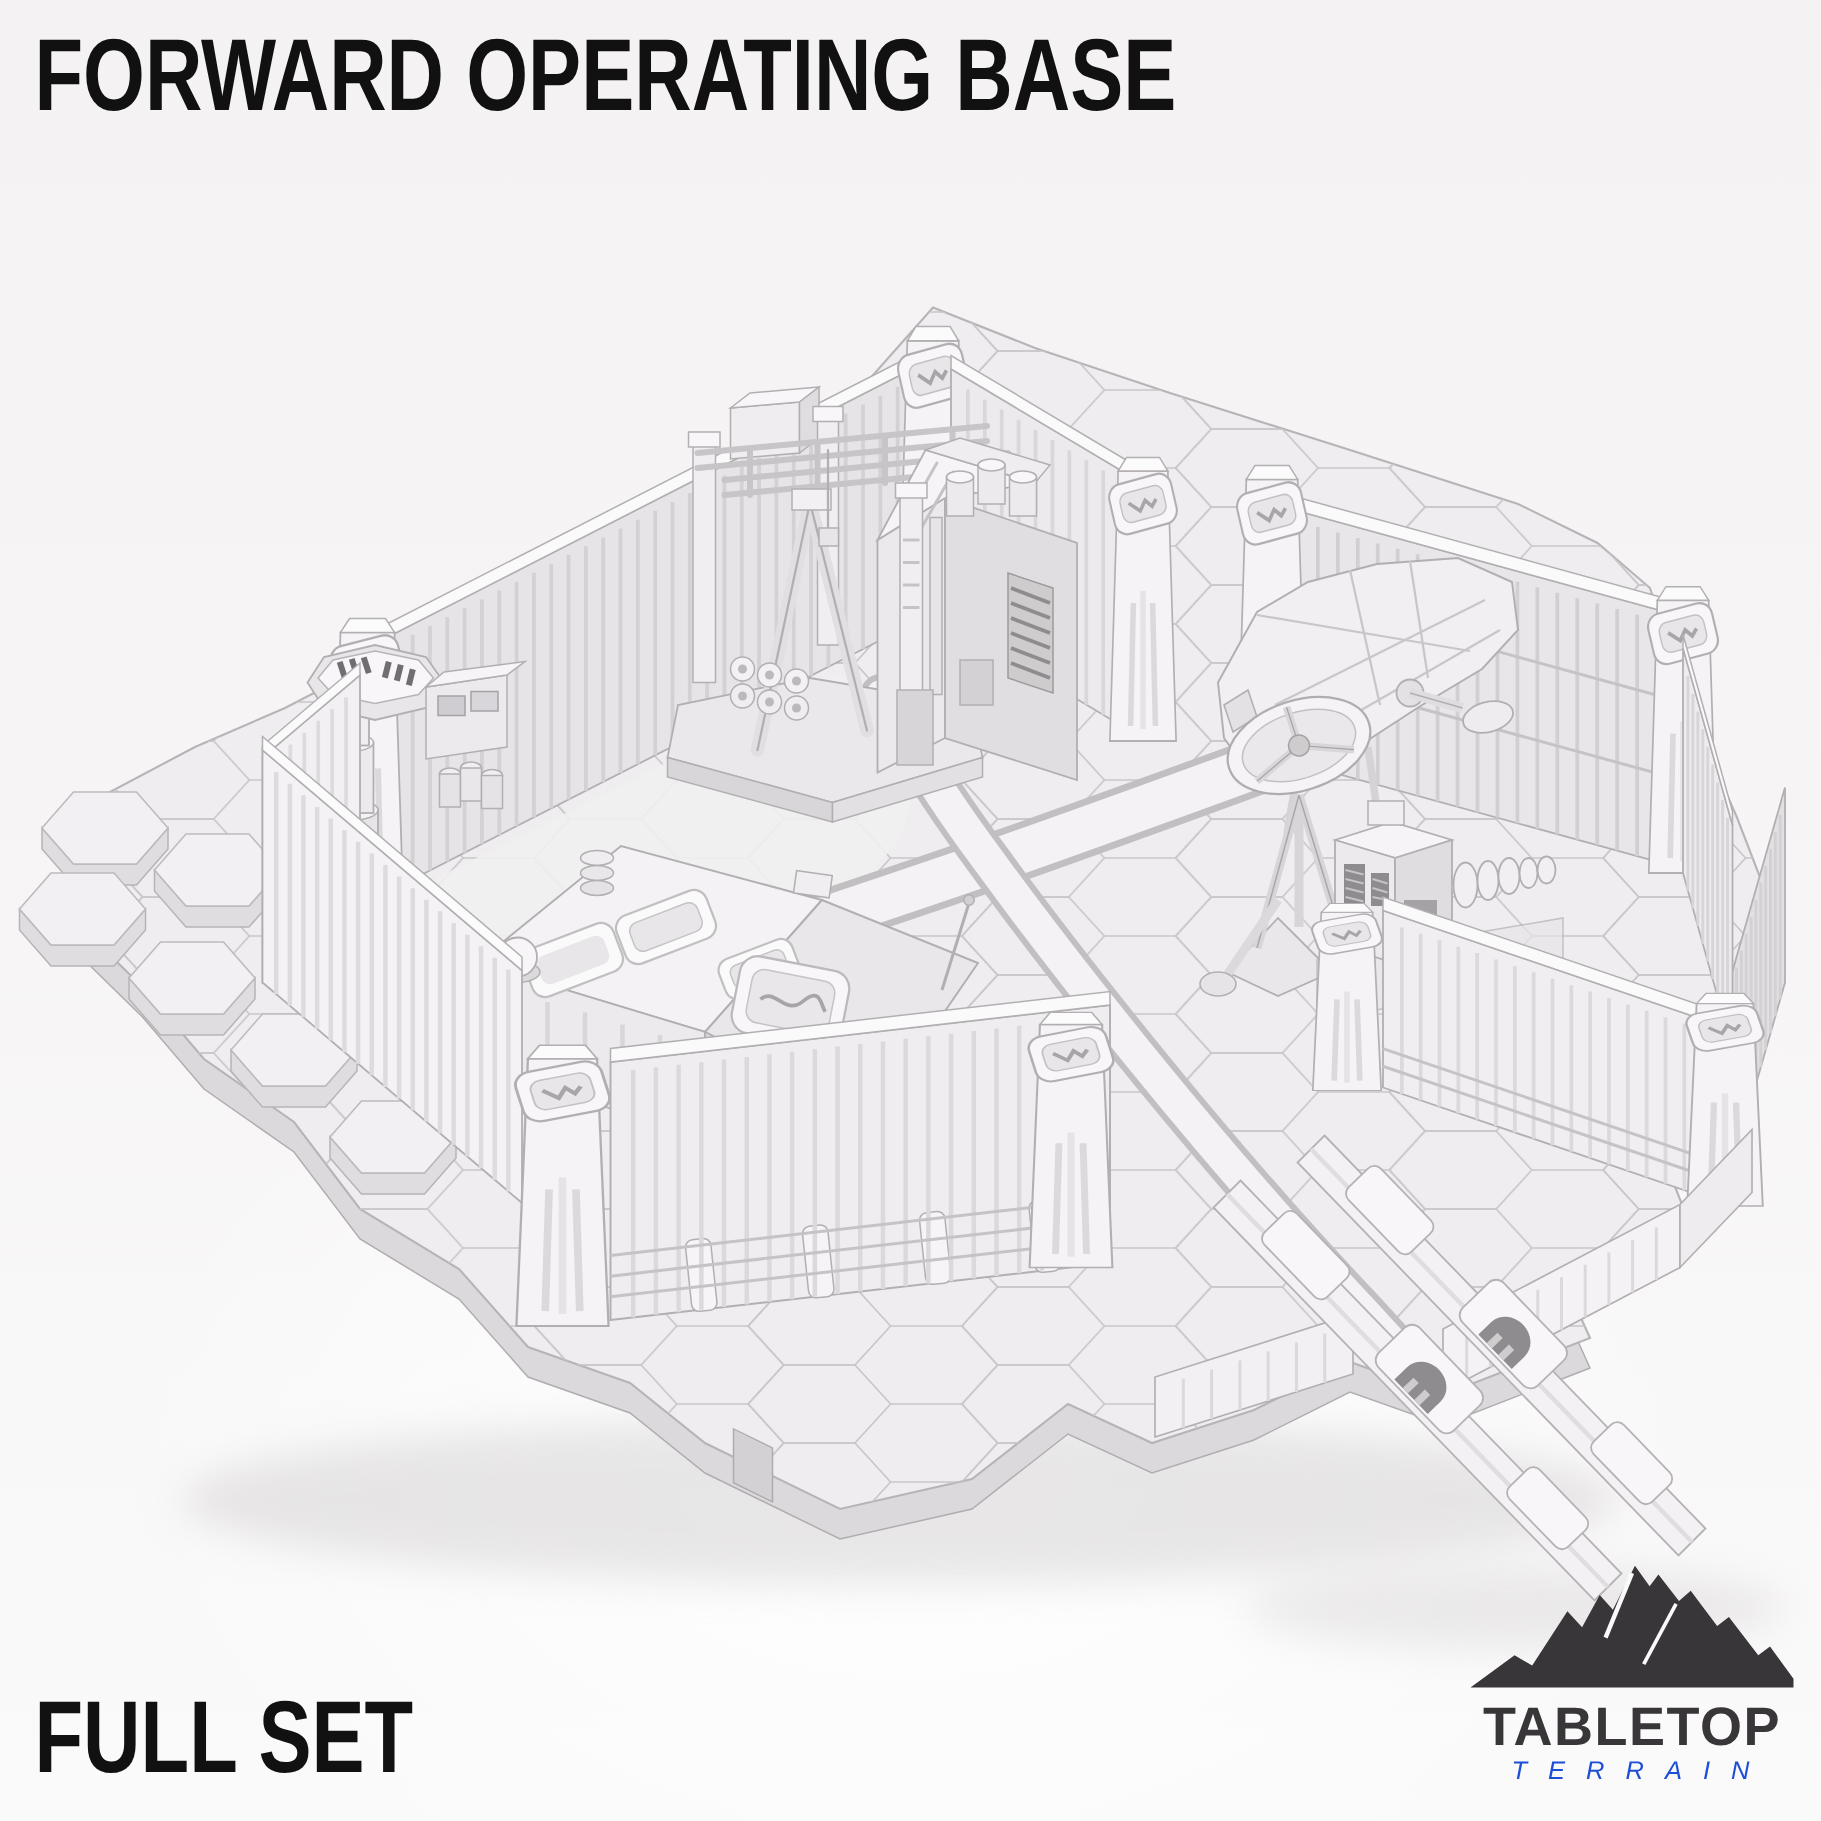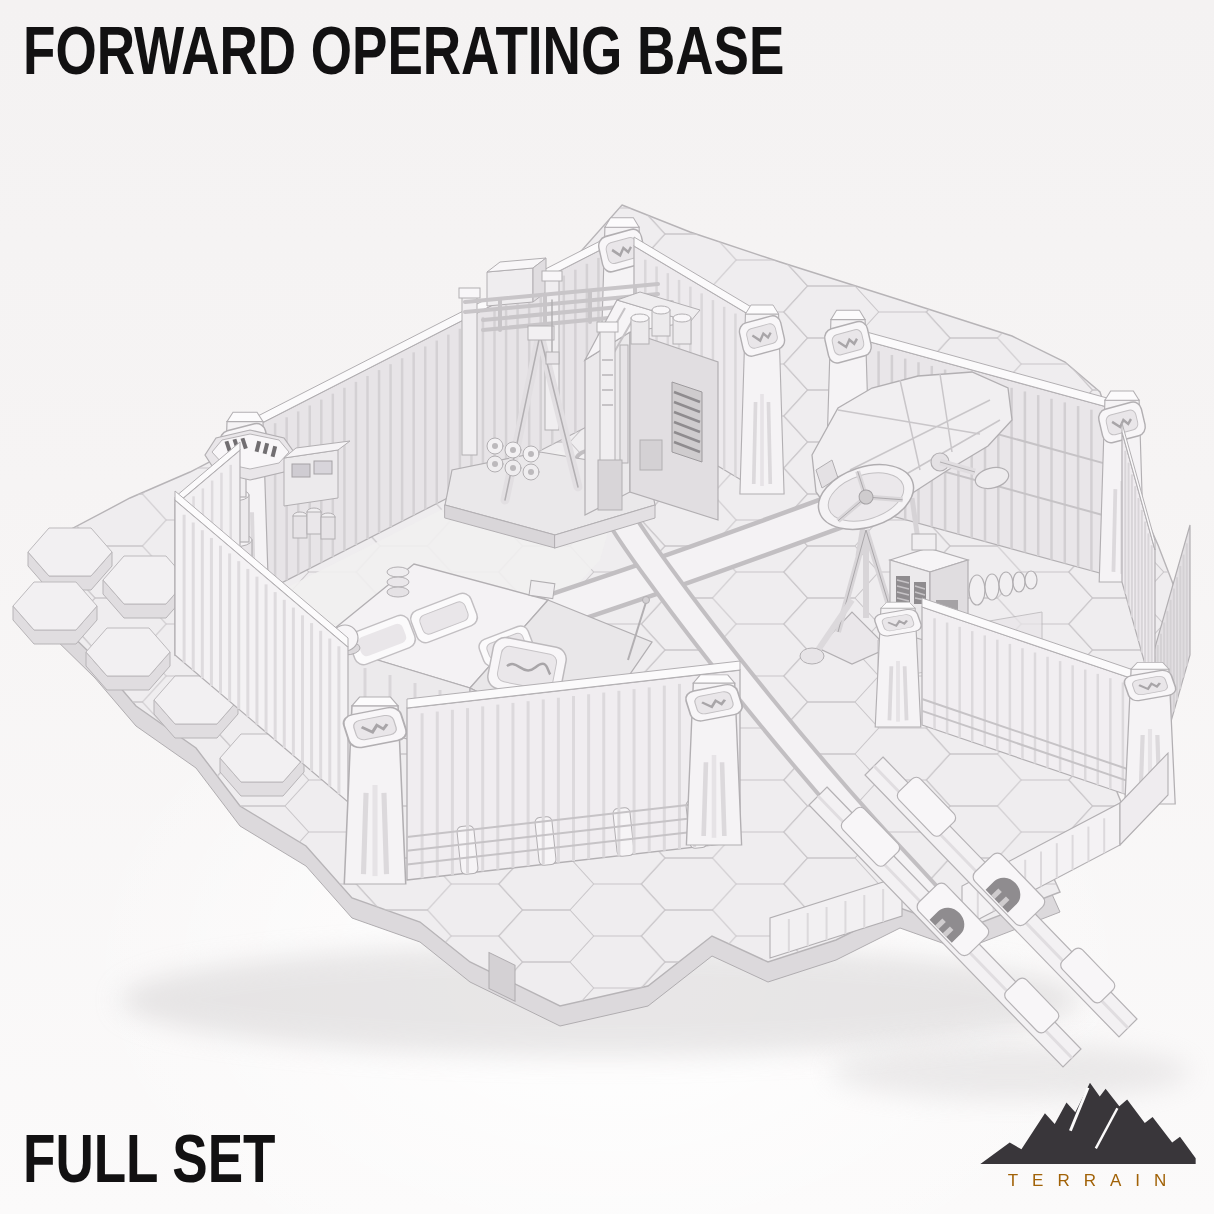--- a/index.html
+++ b/index.html
@@ -25,21 +25,21 @@
   .scene-wrap{position:absolute;left:0;top:0;width:1214px;height:1214px;}
   .logo{
     position:absolute;right:18px;bottom:22px;width:216px;text-align:center;
   }
   .logo .brand-top{
     font-size:36px;font-weight:700;letter-spacing:1px;color:#39363a;
     line-height:1.05;white-space:nowrap;
   }
   .logo .brand-bottom{
     font-size:17px;font-weight:500;letter-spacing:14px;padding-left:12px;
-    color:#a16207;line-height:1.3;white-space:nowrap;
+    color:#1d4ed8;line-height:1.3;white-space:nowrap;font-style:italic;
   }
 </style>
 </head>
 <body>
 
 <h1 class="poster-title">FORWARD OPERATING BASE</h1>
 
 <div class="scene-wrap">
 <svg width="1214" height="1214" viewBox="0 0 1214 1214">
   <defs>
@@ -612,14 +612,15 @@
 </div>
 
 <h2 class="poster-subtitle">FULL SET</h2>
 
 <div class="logo">
   <svg width="216" height="92" viewBox="0 0 220 94">
     <path fill="#39363a" d="M0,92 L30,70 L42,77 L66,40 L76,51 L88,29 L97,39 L112,9 L122,23 L128,15 L142,33 L150,26 L168,50 L176,44 L196,70 L204,64 L220,86 L220,92 Z"></path>
     <line x1="110" y1="14" x2="92" y2="58" stroke="#fbfafa" stroke-width="3"></line>
     <line x1="140" y1="35" x2="118" y2="76" stroke="#fbfafa" stroke-width="2.5"></line>
   </svg>
+  <div class="brand-top">TABLETOP</div>
   <div class="brand-bottom">TERRAIN</div>
 </div>
 
 </body></html>

